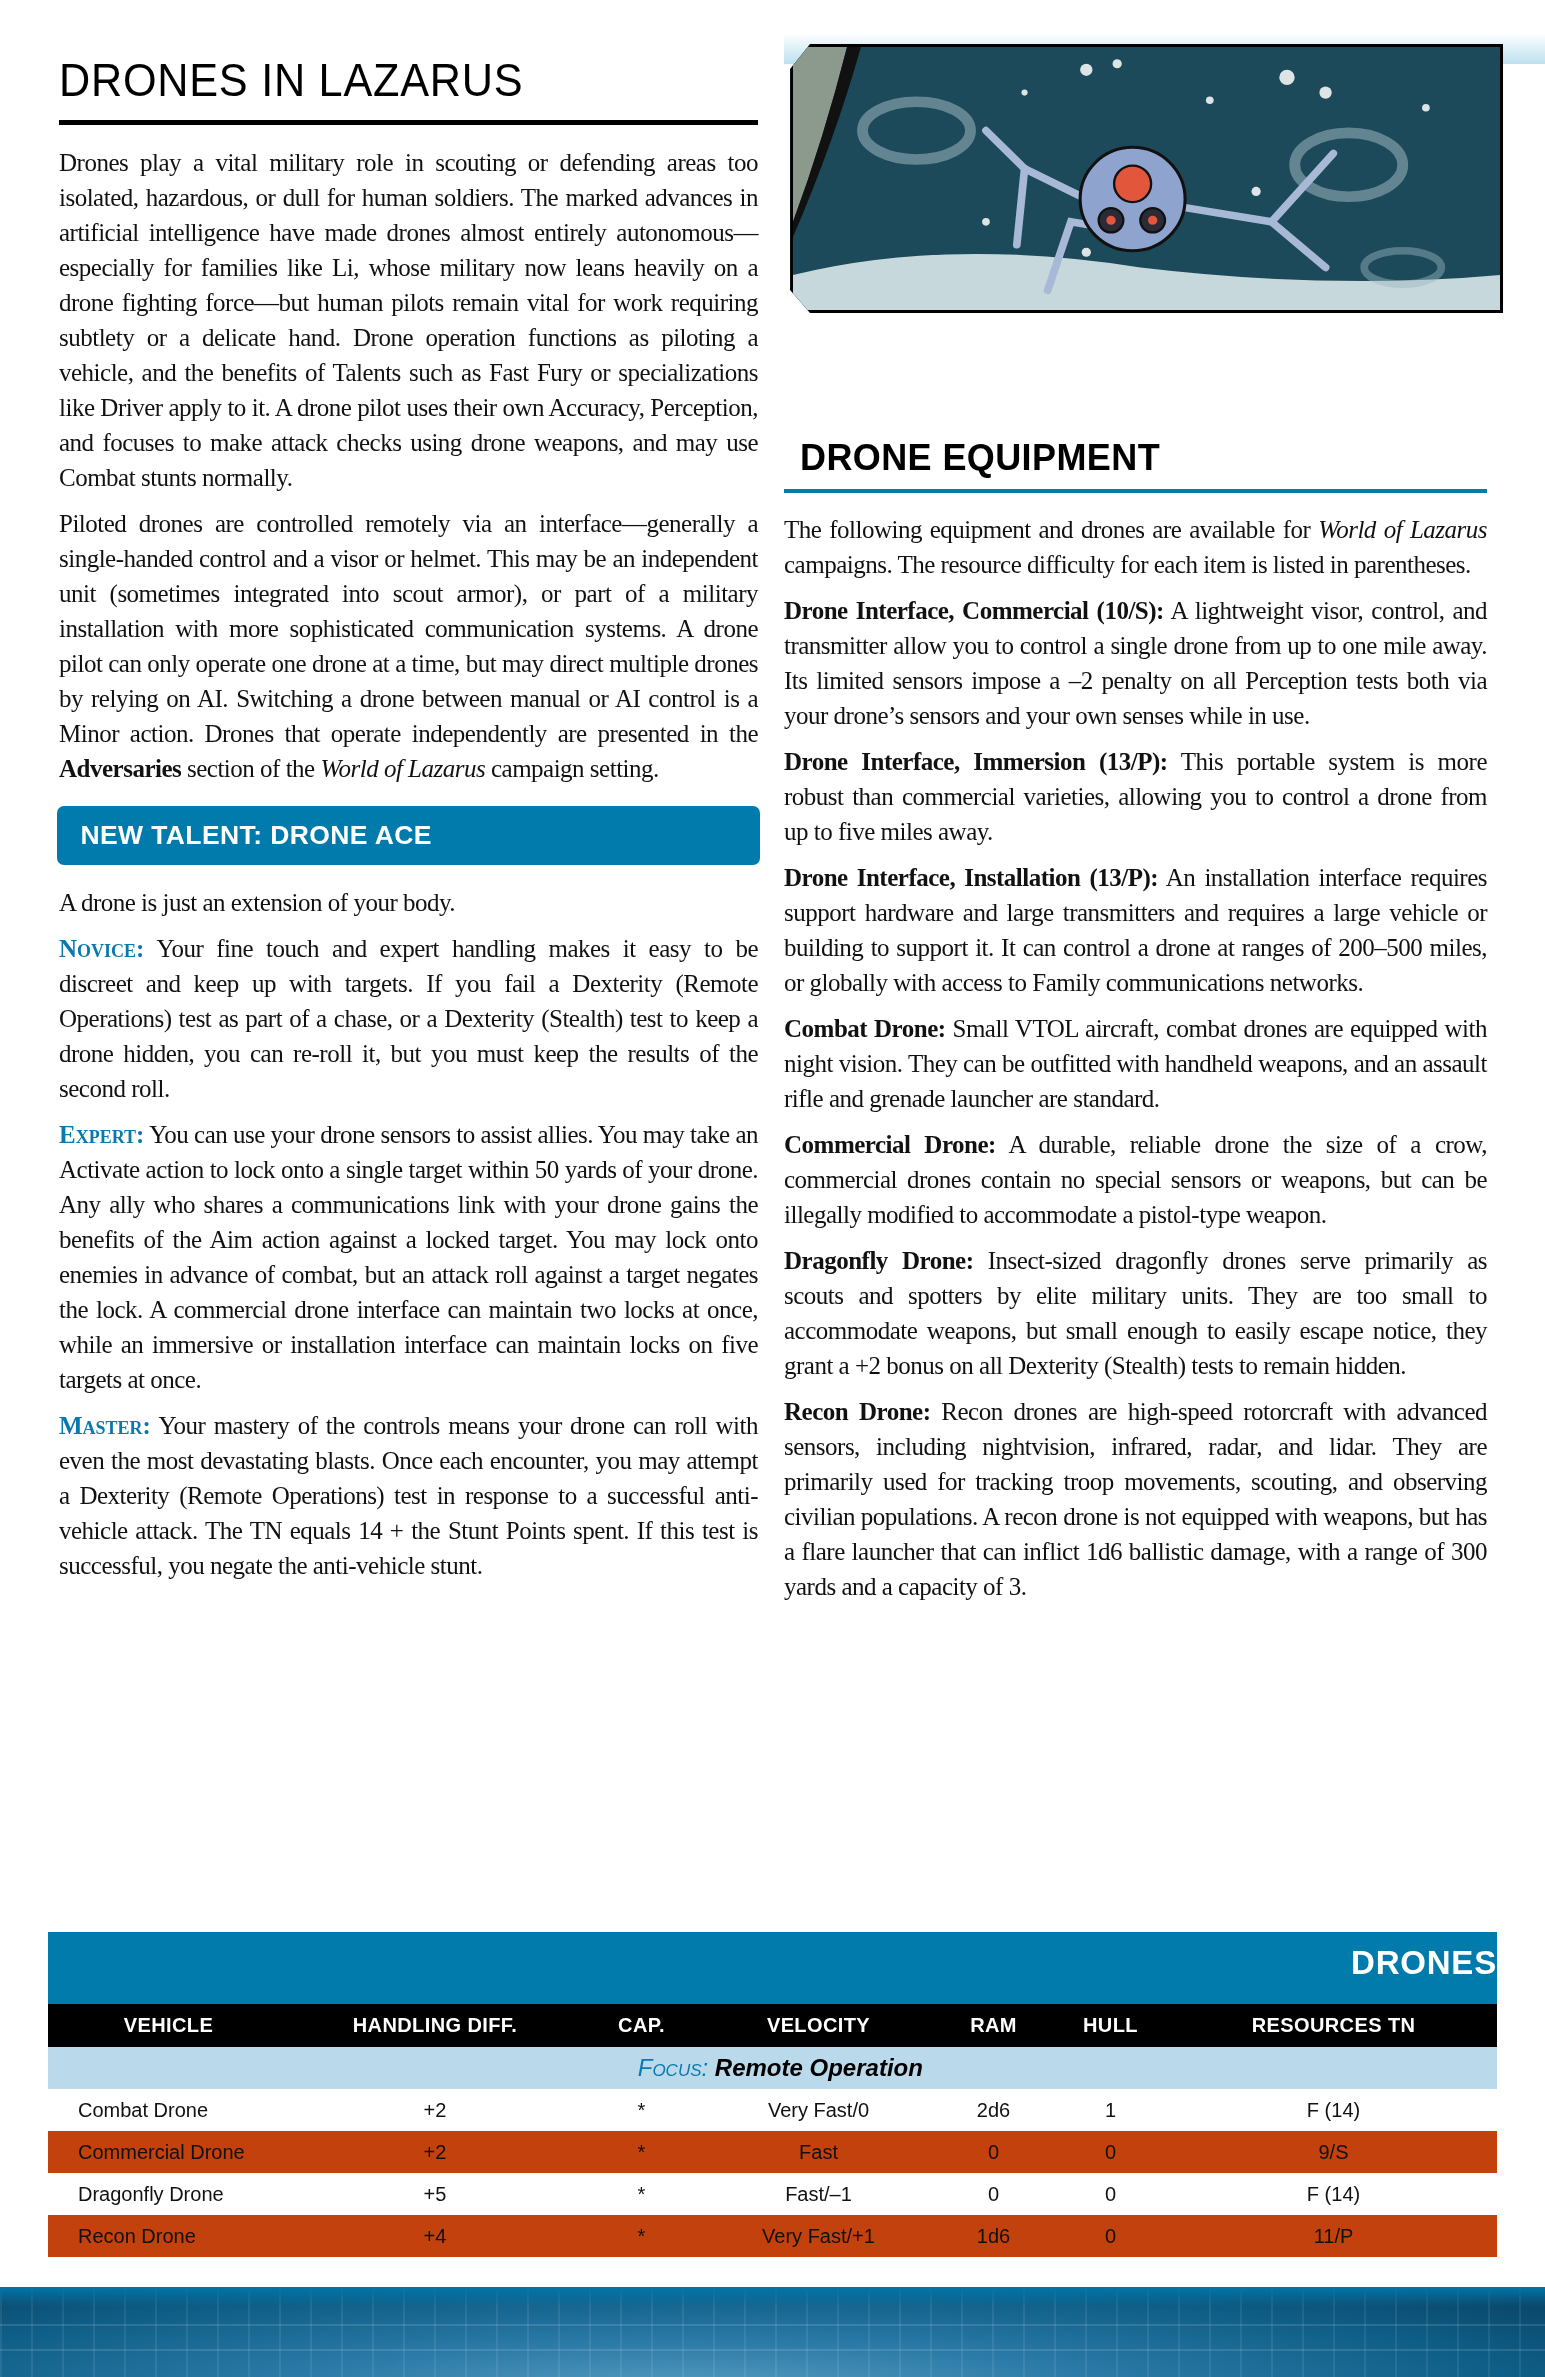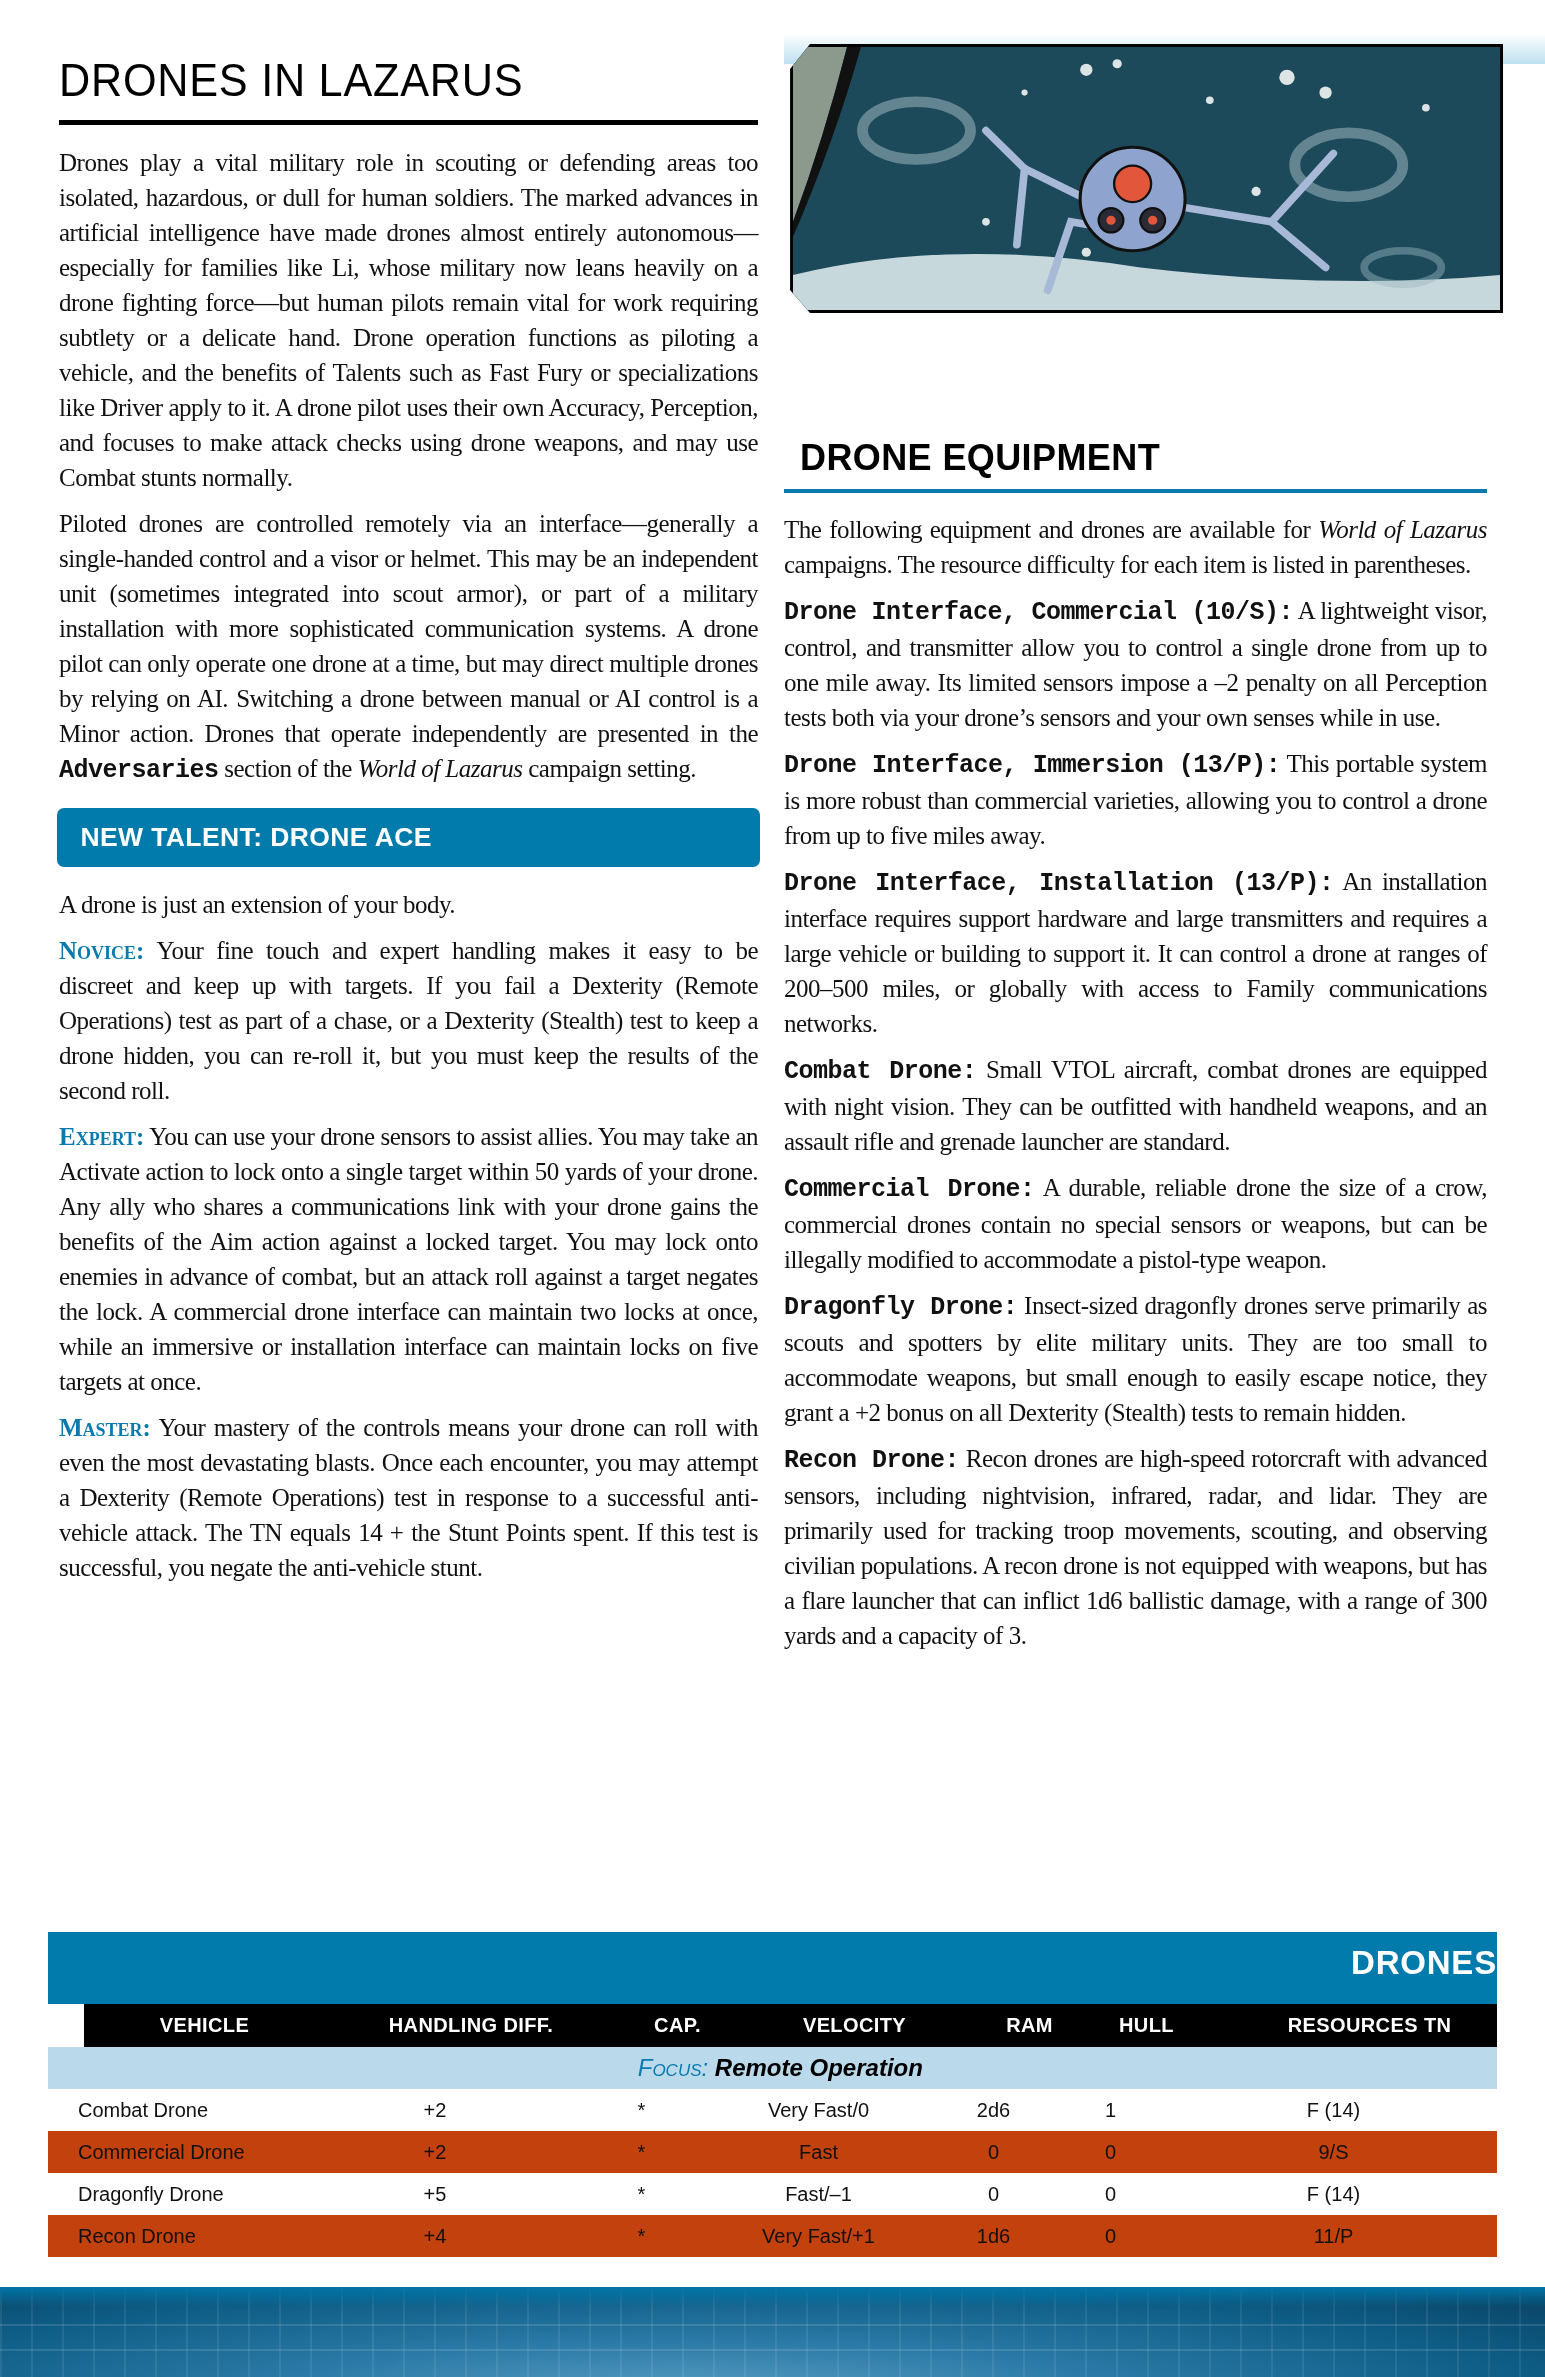--- a/index.html
+++ b/index.html
@@ -15,21 +15,21 @@
     padding-top: 12.4px; padding-bottom: 17px; color: #000;
     transform: scaleX(0.92); transform-origin: left;
     width: 108%;
   }
   .title-rule { height: 4.7px; background: #000; margin-bottom: 20px; width: 699px; }
 
   p.body {
     font-size: 25px; line-height: 35px; text-align: justify;
     margin-bottom: 11px; letter-spacing: -0.5px;
   }
-  p.body b { font-weight: 700; font-family: Liberation Mono, monospace; }
+  p.body b { font-weight: 700; }
   .tier { font-weight: 700; color: #0a7aae; font-variant: small-caps; letter-spacing: 0; }
 
   .talent-box { margin: 20px -1.6px 20px -1.6px; }
   .talent-head {
     background: #017bab; color: #fff;
     font-family: "Liberation Sans", "DejaVu Sans", sans-serif; font-weight: 700;
     font-size: 26.5px; padding: 11px 23px; height: 59px; line-height: 37px; letter-spacing: 0.4px; border-radius: 7px;
   }
   .talent-req {
     background: #d6e8f3; padding: 4.7px 17px 11px 17px;
@@ -60,21 +60,21 @@
   .section-rule { position: absolute; left: 0; top: 489px; width: 703px; height: 3.9px; background: #0a7aae; }
   .right-body { position: absolute; left: 0; top: 512px; width: 703px; }
 
   .drones-table { position: absolute; left: 48px; top: 1932px; width: 1449px; }
   .tbl-title {
     background: #017bab; height: 72px; color: #fff; text-align: right;
     font-family: "Liberation Sans", "DejaVu Sans", sans-serif; font-weight: 700;
     font-size: 33px; line-height: 62px; letter-spacing: 0.8px;
   }
   .tbl-grid { display: grid; grid-template-columns: 241px 292px 121px 233px 117px 117px 329px; }
-  .tbl-head { background: #000; height: 43px; margin-left: 36px; }
+  .tbl-head { background: #000; height: 43px; }
   .tbl-head div {
     color: #fff; text-align: center; font-family: "Liberation Sans", "DejaVu Sans", sans-serif;
     font-weight: 700; font-size: 20px; line-height: 43px; letter-spacing: 0.4px;
   }
   .tbl-focus {
     background: #badaeb; height: 42px; text-align: center;
     font-family: "Liberation Sans", "DejaVu Sans", sans-serif; font-style: italic;
     font-size: 24px; line-height: 42px; padding-left: 15.6px;
   }
   .tbl-focus .focus-label { color: #0a7aae; font-variant: small-caps; }

